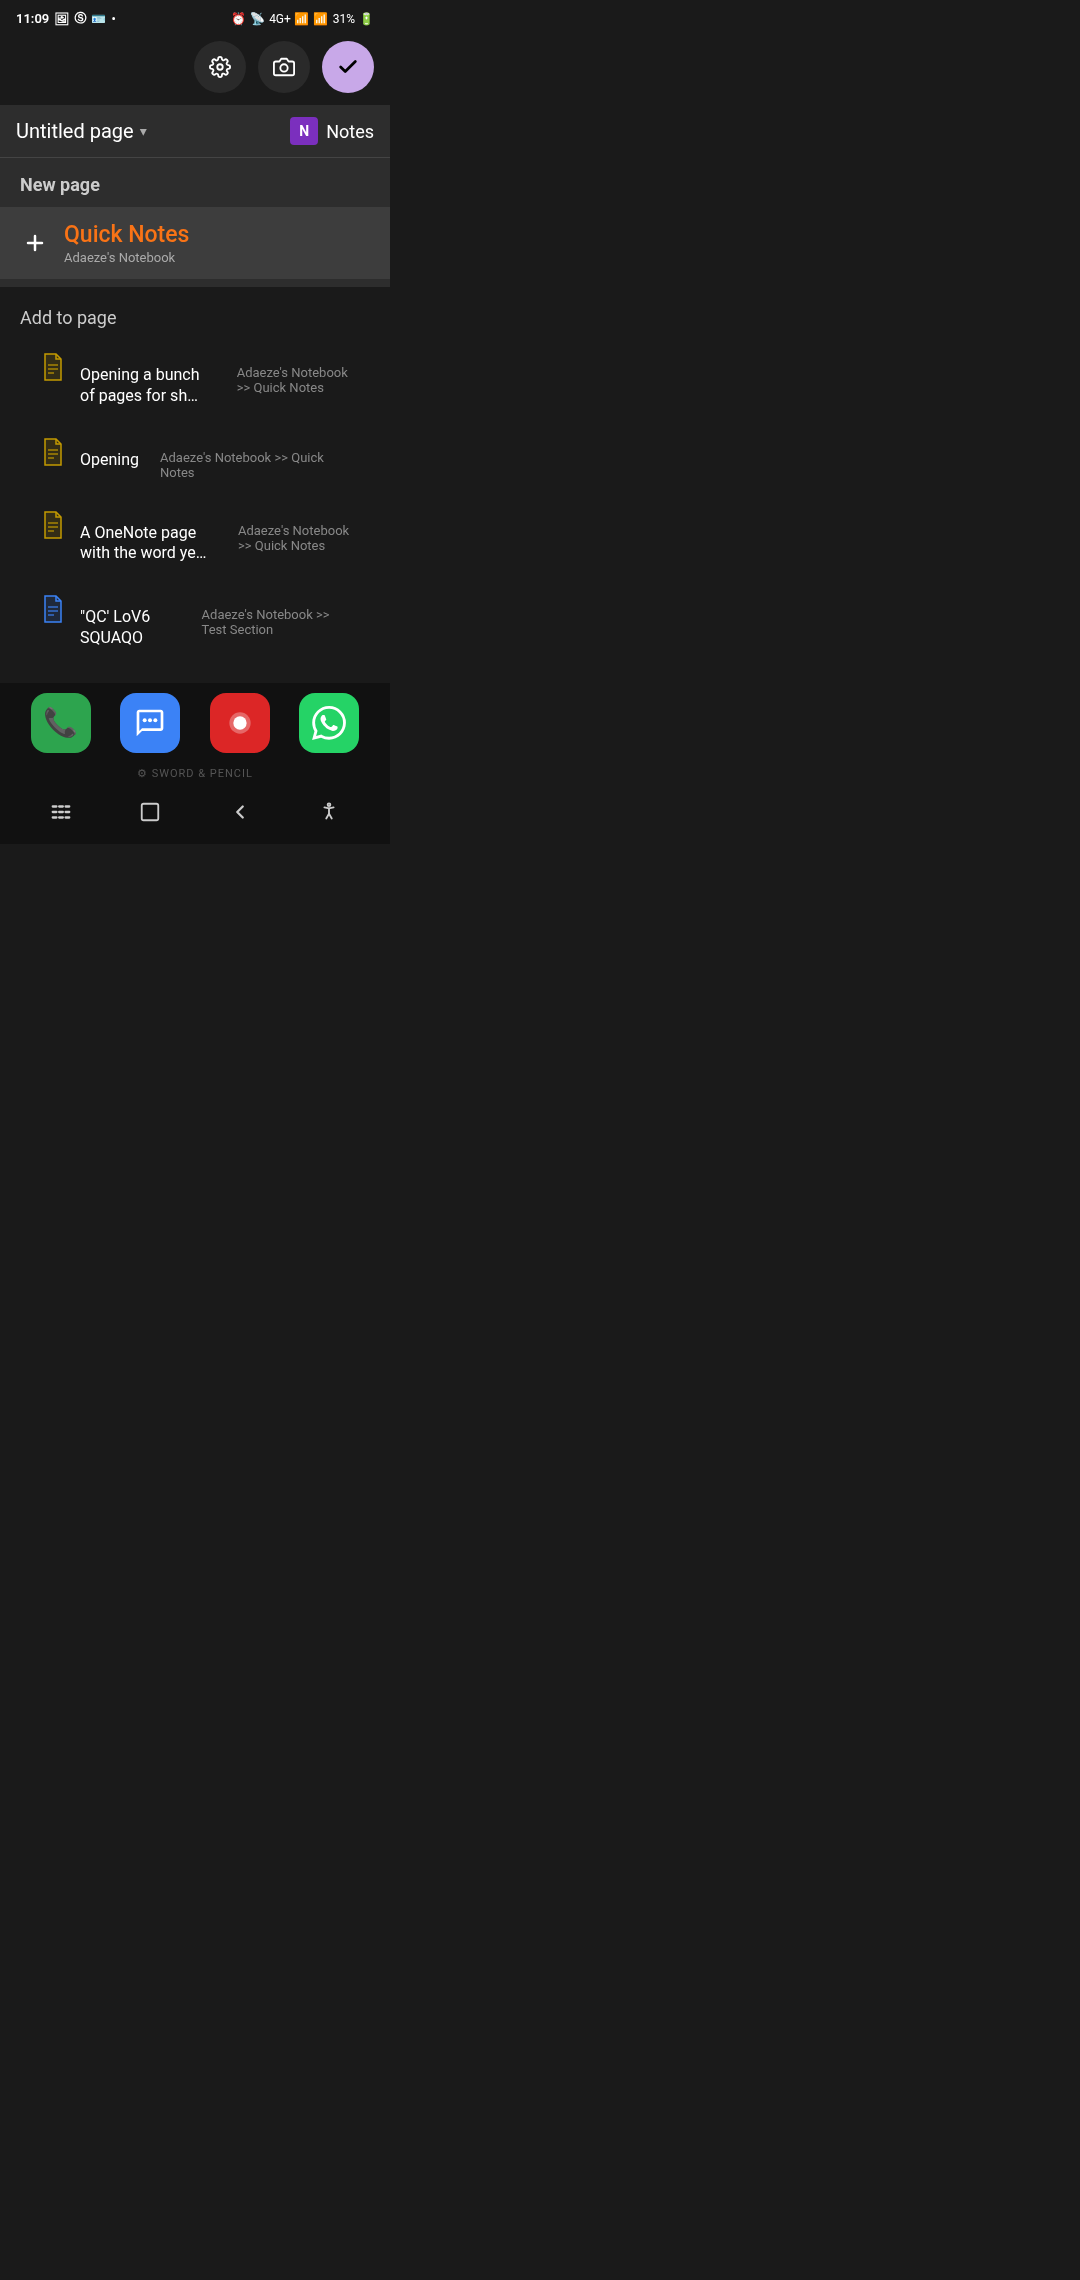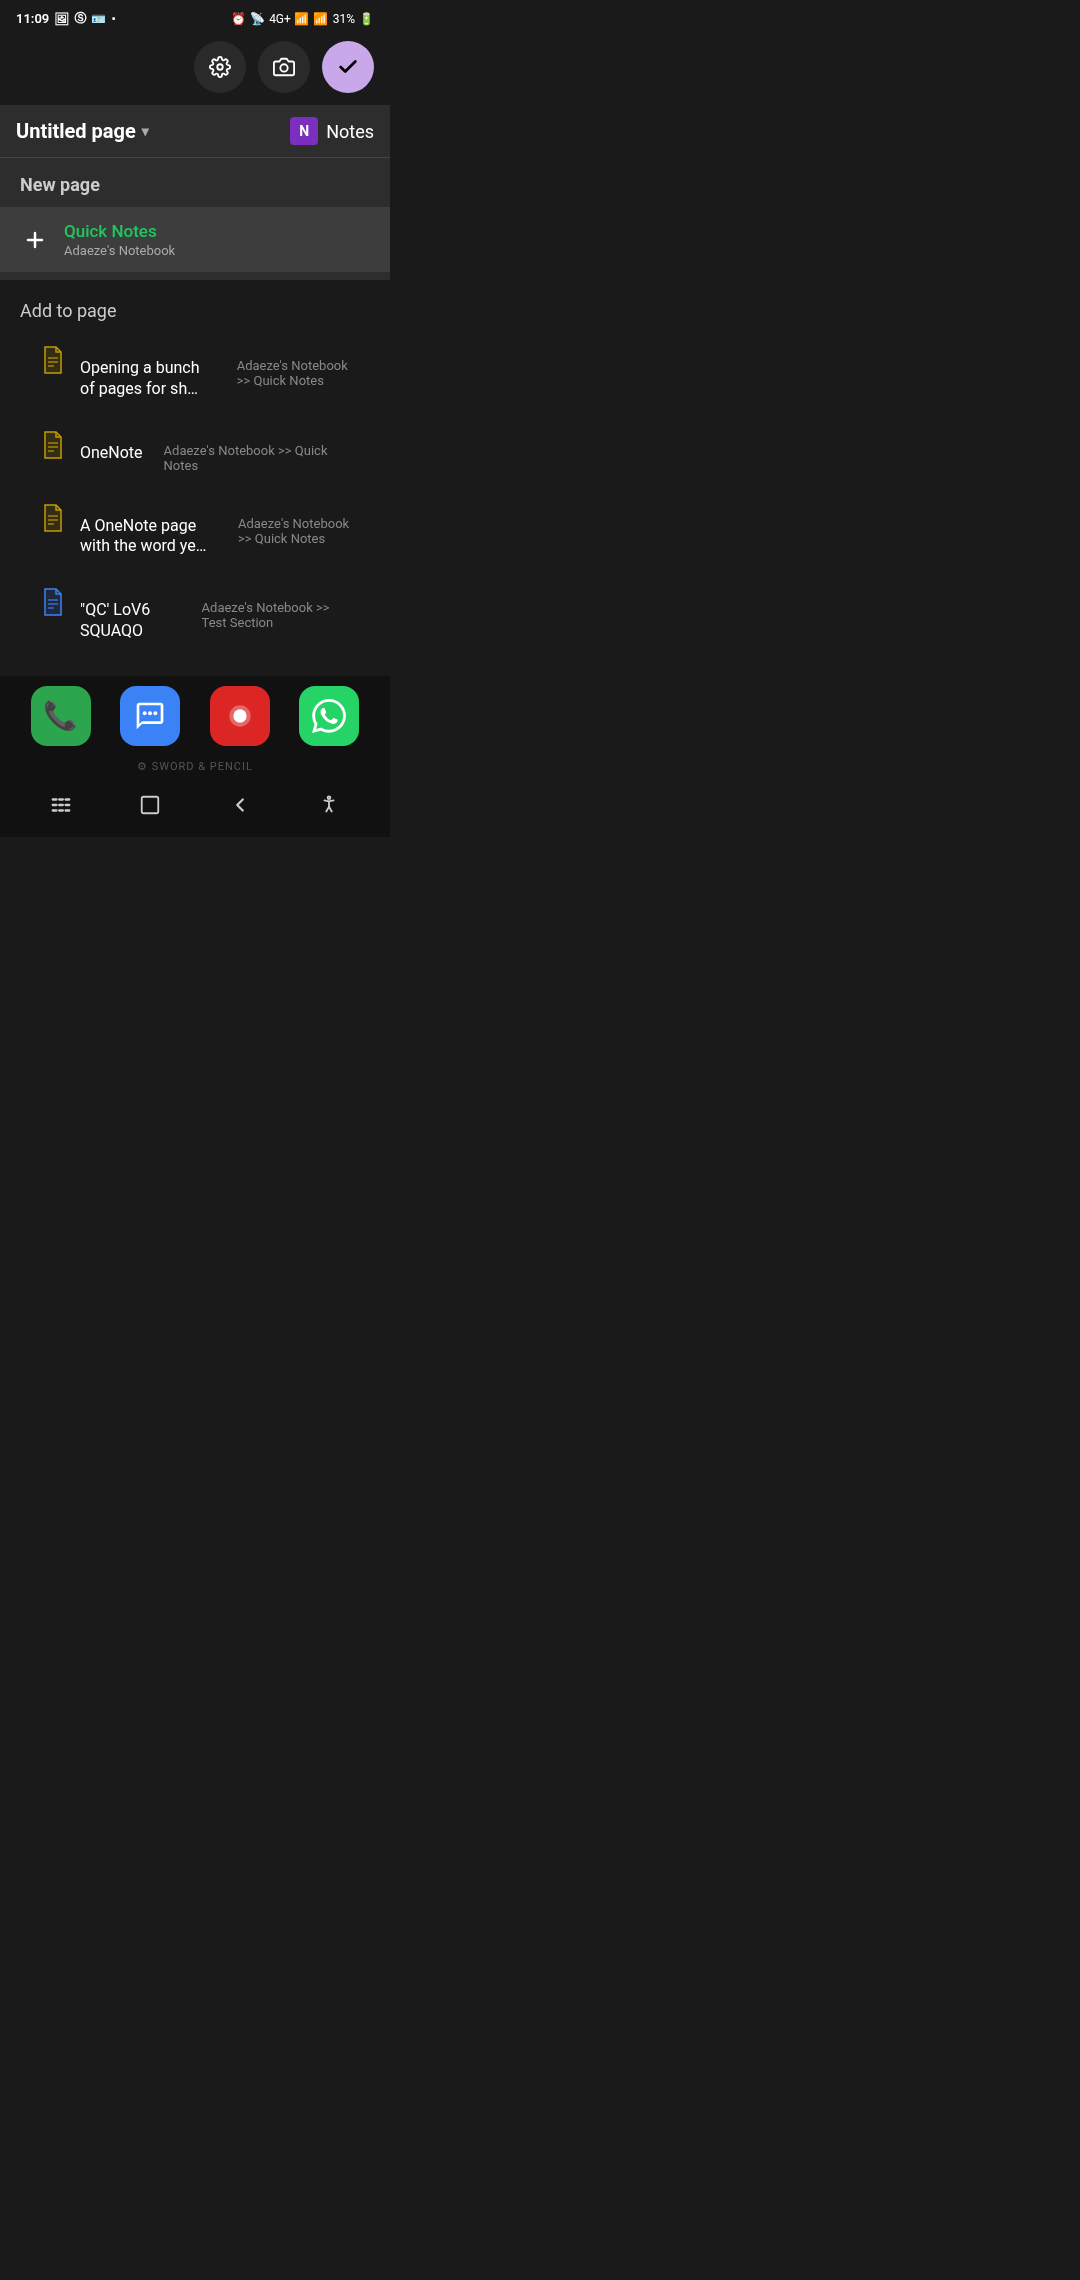--- a/index.html
+++ b/index.html
@@ -74,21 +74,21 @@
       align-items: center;
       padding: 12px 16px;
       background: #2d2d2d;
       border-bottom: 1px solid #444;
     }
     .header-title {
       display: flex;
       align-items: center;
       gap: 6px;
       font-size: 20px;
-      font-weight: 700;
+      font-weight: 400;
       color: #fff;
     }
     .header-title .chevron {
       font-size: 14px;
       color: #aaa;
     }
     .header-view {
       display: flex;
       align-items: center;
       gap: 8px;
@@ -143,22 +143,22 @@
       color: #fff;
       flex-shrink: 0;
     }
 
     .menu-item-text {
       display: flex;
       flex-direction: column;
       gap: 2px;
     }
     .menu-item-title {
-      font-size: 17px;
-      color: #22c55e;
+      font-size: 23px;
+      color: #f97316;
       font-weight: 500;
     }
     .menu-item-subtitle {
       font-size: 13px;
       color: #aaa;
     }
 
     
     .add-to-page-section {
       background: #1a1a1a;
@@ -357,21 +357,21 @@
       <div class="page-icon">
         <svg viewBox="0 0 24 30" fill="none" xmlns="http://www.w3.org/2000/svg">
           <path d="M4 2h11l5 5v21H4V2z" fill="#c49a00" fill-opacity="0.15" stroke="#c49a00" stroke-width="1.5"></path>
           <path d="M15 2v5h5" stroke="#c49a00" stroke-width="1.5" fill="none"></path>
           <line x1="7" y1="13" x2="17" y2="13" stroke="#c49a00" stroke-width="1.2"></line>
           <line x1="7" y1="17" x2="17" y2="17" stroke="#c49a00" stroke-width="1.2"></line>
           <line x1="7" y1="21" x2="13" y2="21" stroke="#c49a00" stroke-width="1.2"></line>
         </svg>
       </div>
       <div class="page-item-text">
-        <span class="page-item-title">OneNote</span>
+        <span class="page-item-title">Opening</span>
         <span class="page-item-path">Adaeze's Notebook &gt;&gt; Quick Notes</span>
       </div>
     </div>
       <div class="page-item">
       <div class="page-icon">
         <svg viewBox="0 0 24 30" fill="none" xmlns="http://www.w3.org/2000/svg">
           <path d="M4 2h11l5 5v21H4V2z" fill="#c49a00" fill-opacity="0.15" stroke="#c49a00" stroke-width="1.5"></path>
           <path d="M15 2v5h5" stroke="#c49a00" stroke-width="1.5" fill="none"></path>
           <line x1="7" y1="13" x2="17" y2="13" stroke="#c49a00" stroke-width="1.2"></line>
           <line x1="7" y1="17" x2="17" y2="17" stroke="#c49a00" stroke-width="1.2"></line>

